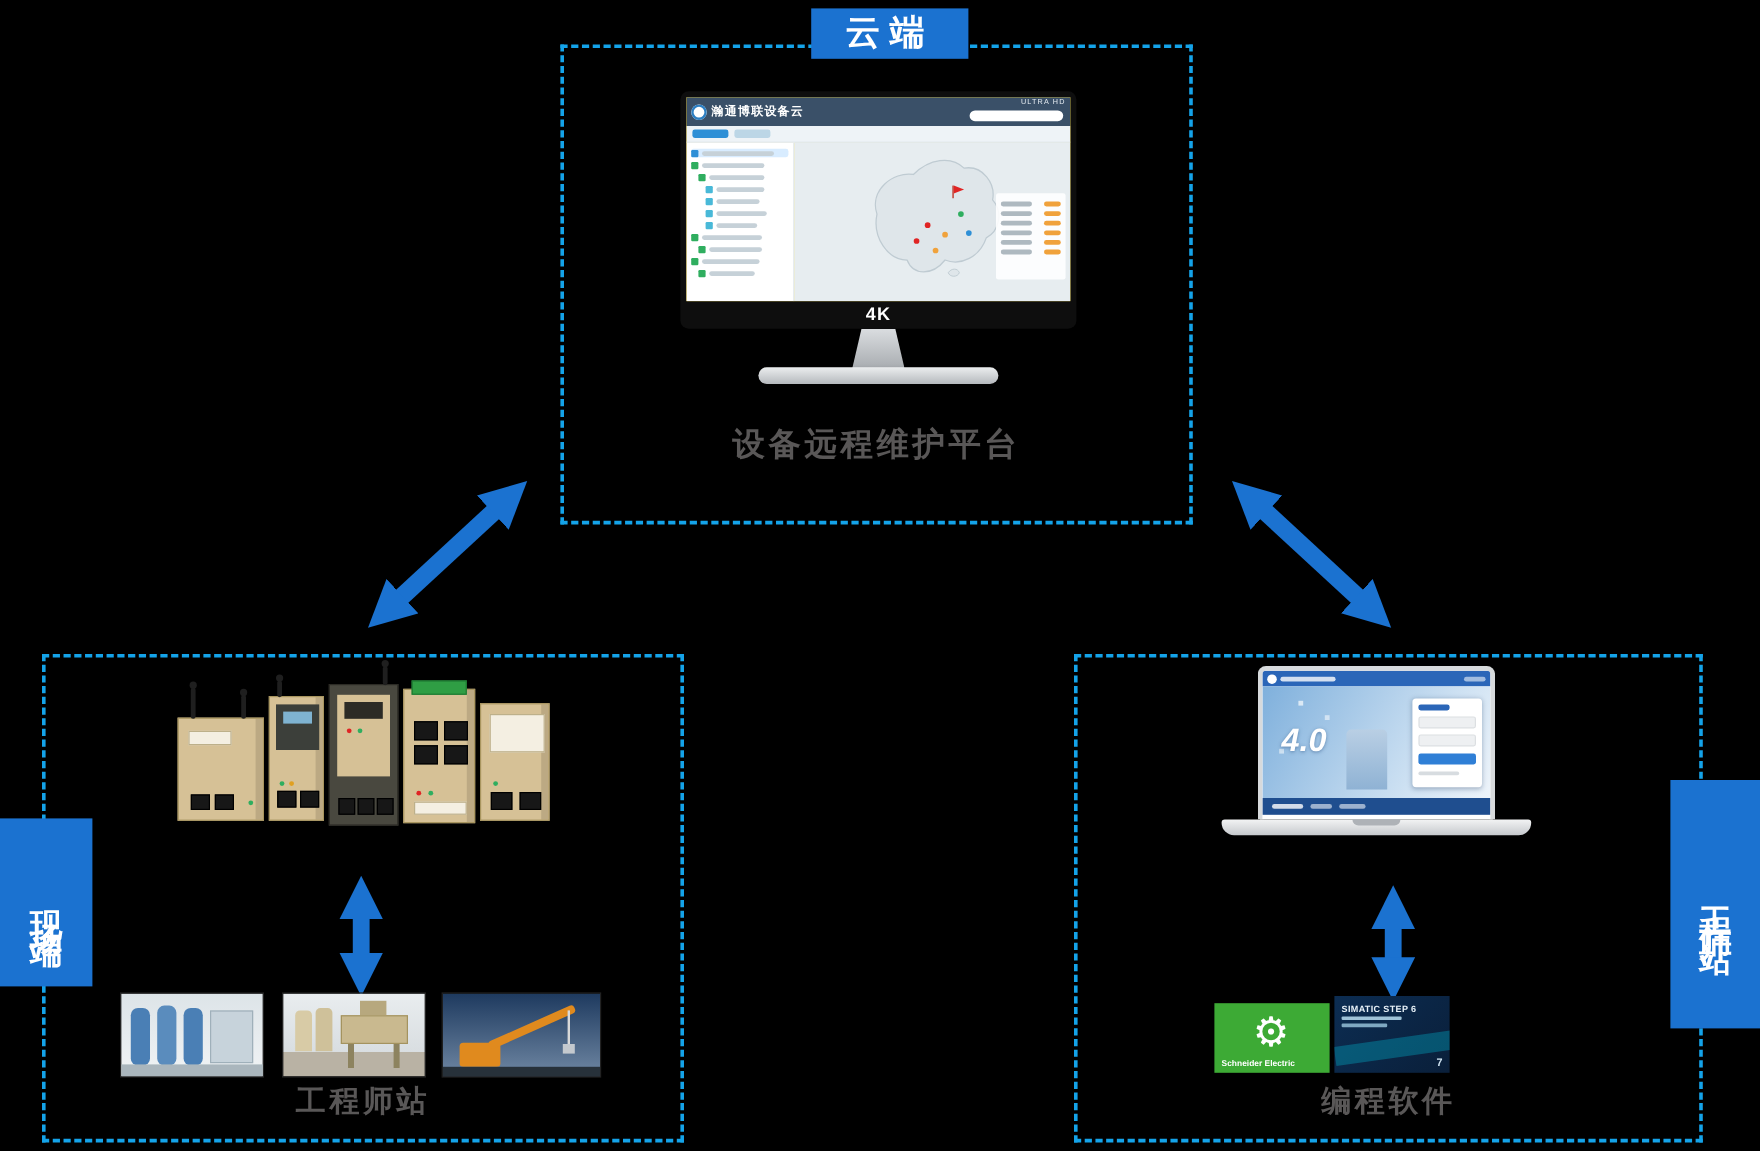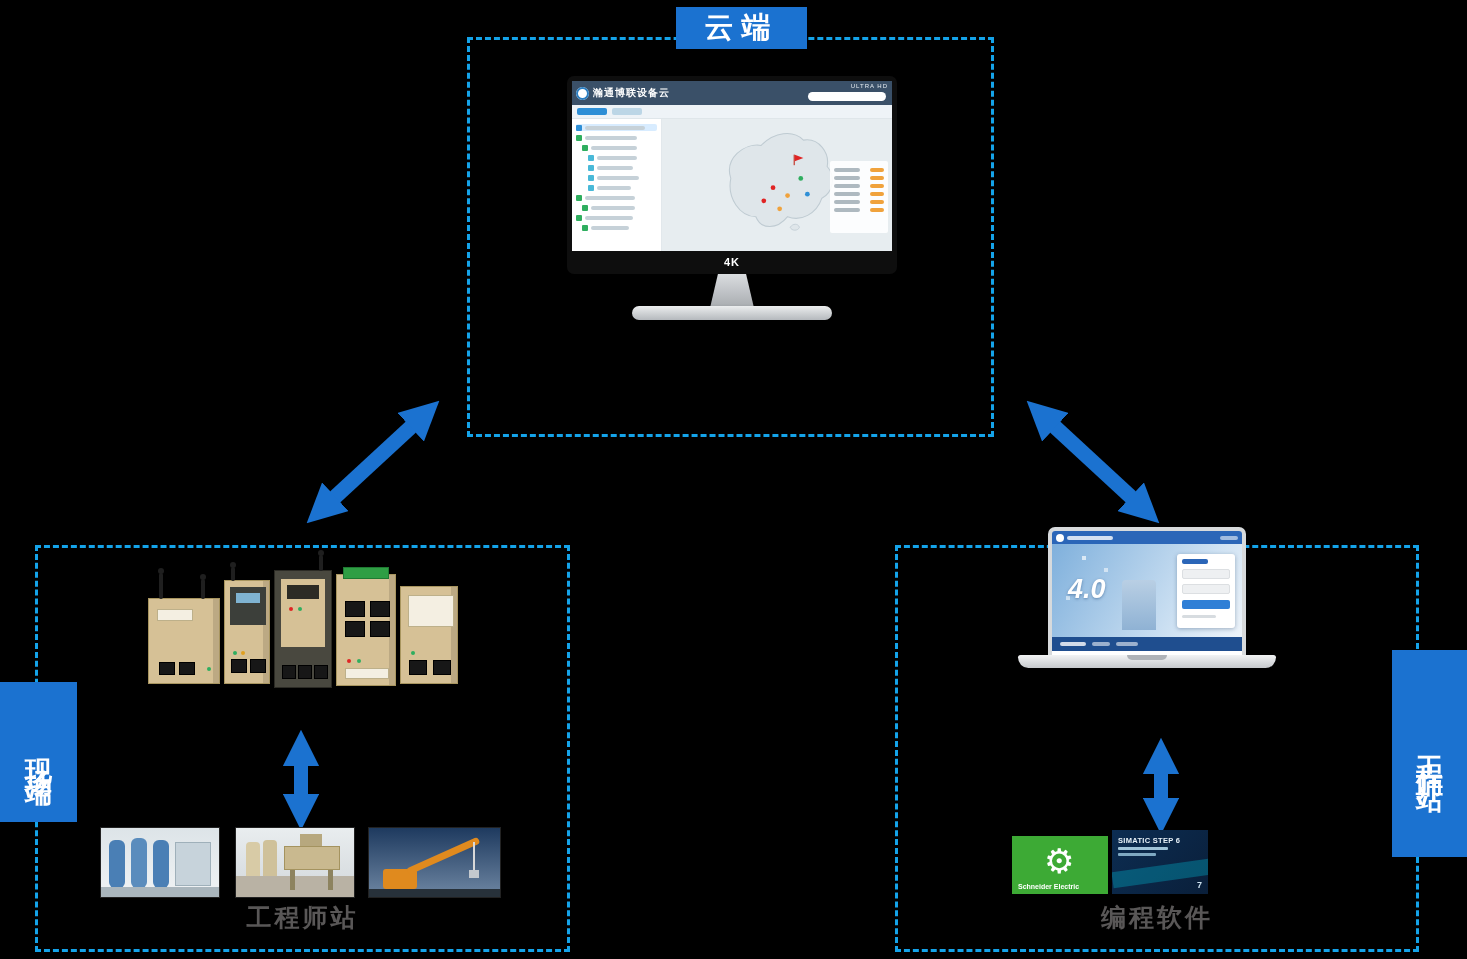--- a/index.html
+++ b/index.html
@@ -30,39 +30,39 @@
   .t-ico{width:6px;height:6px;border-radius:1px;flex:none;}
   .t-bar{height:4px;background:#c6d1d8;border-radius:2px;}
   .t-sel{background:#d8ecff;border-radius:2px;}
   .scr-map{position:relative;flex:1;background:#e7edf0;}
   .legend{position:absolute;right:4px;top:42px;width:58px;height:72px;background:rgba(255,255,255,.88);
           border-radius:2px;padding:3px;box-sizing:border-box;}
   .lg-row{display:flex;justify-content:space-between;margin:4px 1px;}
   .lg-k{width:26px;height:4px;background:#aeb9c0;border-radius:2px;}
   .lg-v{width:14px;height:4px;background:#f0a23c;border-radius:2px;}
   .mon-chin{height:22px;display:flex;align-items:center;justify-content:center;}
-  .badge-4k{color:#fff;font-size:11px;font-weight:700;letter-spacing:1px;}
+  .badge-4k{color:#fff;font-size:15px;font-weight:700;letter-spacing:1px;}
   .mon-neck{left:143px;top:198px;width:44px;height:34px;background:linear-gradient(#dadde0,#a7abaf);
             clip-path:polygon(18% 0,82% 0,100% 100%,0 100%);}
   .mon-base{left:65px;top:230px;width:200px;height:14px;border-radius:8px;
             background:linear-gradient(#eceeef,#b5b9bd);box-shadow:0 3px 4px rgba(0,0,0,.5);}
 
   
   .gw{background:#d6c196;border:1px solid #a8955f;box-sizing:border-box;box-shadow:inset -6px 0 0 rgba(0,0,0,.12);}
   .ant{position:absolute;width:4px;background:#1f1f1f;border-radius:2px;}
   .ant:after{content:"";position:absolute;top:-5px;left:-1px;width:6px;height:6px;border-radius:50%;background:#1f1f1f;}
   .port{position:absolute;background:#171717;border:1px solid #000;}
   .led{position:absolute;width:4px;height:4px;border-radius:50%;}
   .gw-label{position:absolute;background:#f4efe2;border:1px solid #bdb08a;}
 
   
   .photo{position:absolute;overflow:hidden;border:1px solid #222;box-sizing:border-box;}
 
   
-  .laptop{left:1018px;top:527px;width:258px;height:146px;}
+  .laptop{left:1018px;top:555px;width:258px;height:146px;}
   .lap-screen{position:absolute;left:30px;top:0;width:198px;height:128px;border:4px solid #d7dadc;border-bottom:none;
               border-radius:7px 7px 0 0;box-sizing:border-box;background:#fff;overflow:hidden;}
   .lap-head{height:13px;background:#2b66b8;display:flex;align-items:center;gap:3px;padding:0 4px;}
   .lap-main{position:relative;height:93px;background:linear-gradient(120deg,#7fb0dc,#cfe2f3 70%,#eef4fa);}
   .headline{position:absolute;left:16px;top:30px;color:#fff;font-size:27px;font-weight:700;font-style:italic;
             text-shadow:0 1px 3px rgba(30,70,120,.5);}
   .login-card{position:absolute;right:7px;top:10px;width:58px;height:74px;background:#fff;border-radius:3px;
               box-shadow:0 1px 4px rgba(20,50,90,.35);padding:5px 5px;box-sizing:border-box;}
   .in-bar{height:8px;background:#eef0f2;border:1px solid #dcdfe2;border-radius:2px;margin-top:5px;}
   .btn-bar{height:9px;background:#2f7fd6;border-radius:2px;margin-top:6px;}
@@ -206,20 +206,21 @@
         </div>
       </div>
       <div class="mon-chin">
         <span class="badge-4k">4K</span>
       </div>
     </div>
     <div class="abs mon-neck"></div>
     <div class="abs mon-base"></div>
   </div>
 
+  <div class="abs cap" style="left:467px;top:352px;width:527px;font-size:27px;">设备远程维护平台</div>
 
   <div class="abs" style="left:148px;top:566px;width:312px;height:128px;">
 
     <div class="abs gw" style="left:0;top:32px;width:72px;height:86px;">
       <span class="ant" style="left:10px;top:-26px;height:26px;"></span>
       <span class="ant" style="left:52px;top:-20px;height:20px;"></span>
       <span class="gw-label" style="left:8px;top:10px;width:34px;height:10px;"></span>
       <span class="port" style="left:10px;bottom:8px;width:14px;height:11px;"></span>
       <span class="port" style="left:30px;bottom:8px;width:14px;height:11px;"></span>
       <span class="led" style="right:8px;bottom:12px;background:#2fae5f;"></span>

